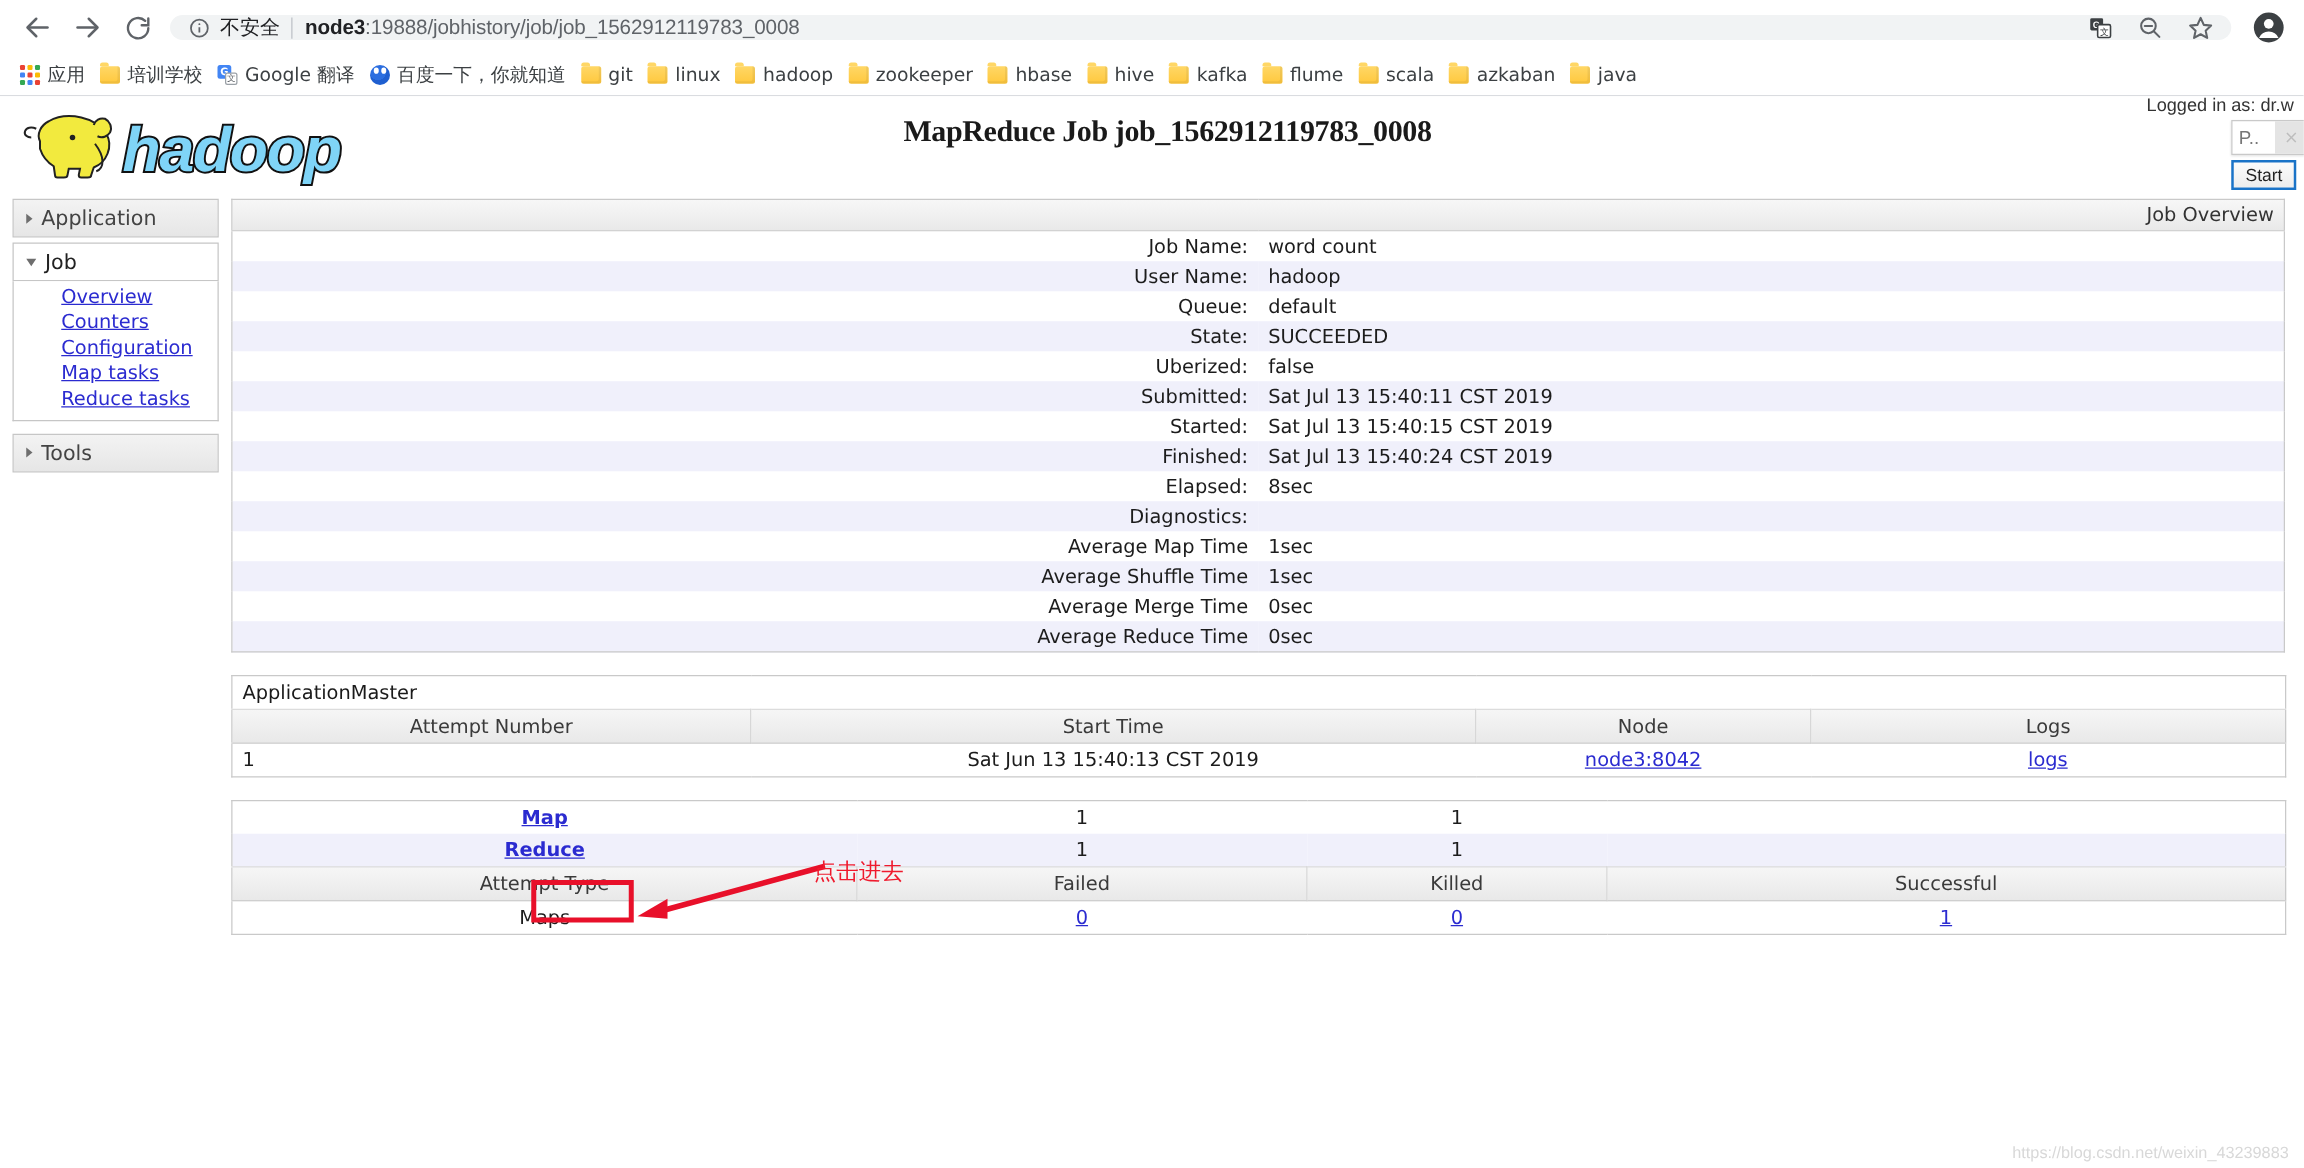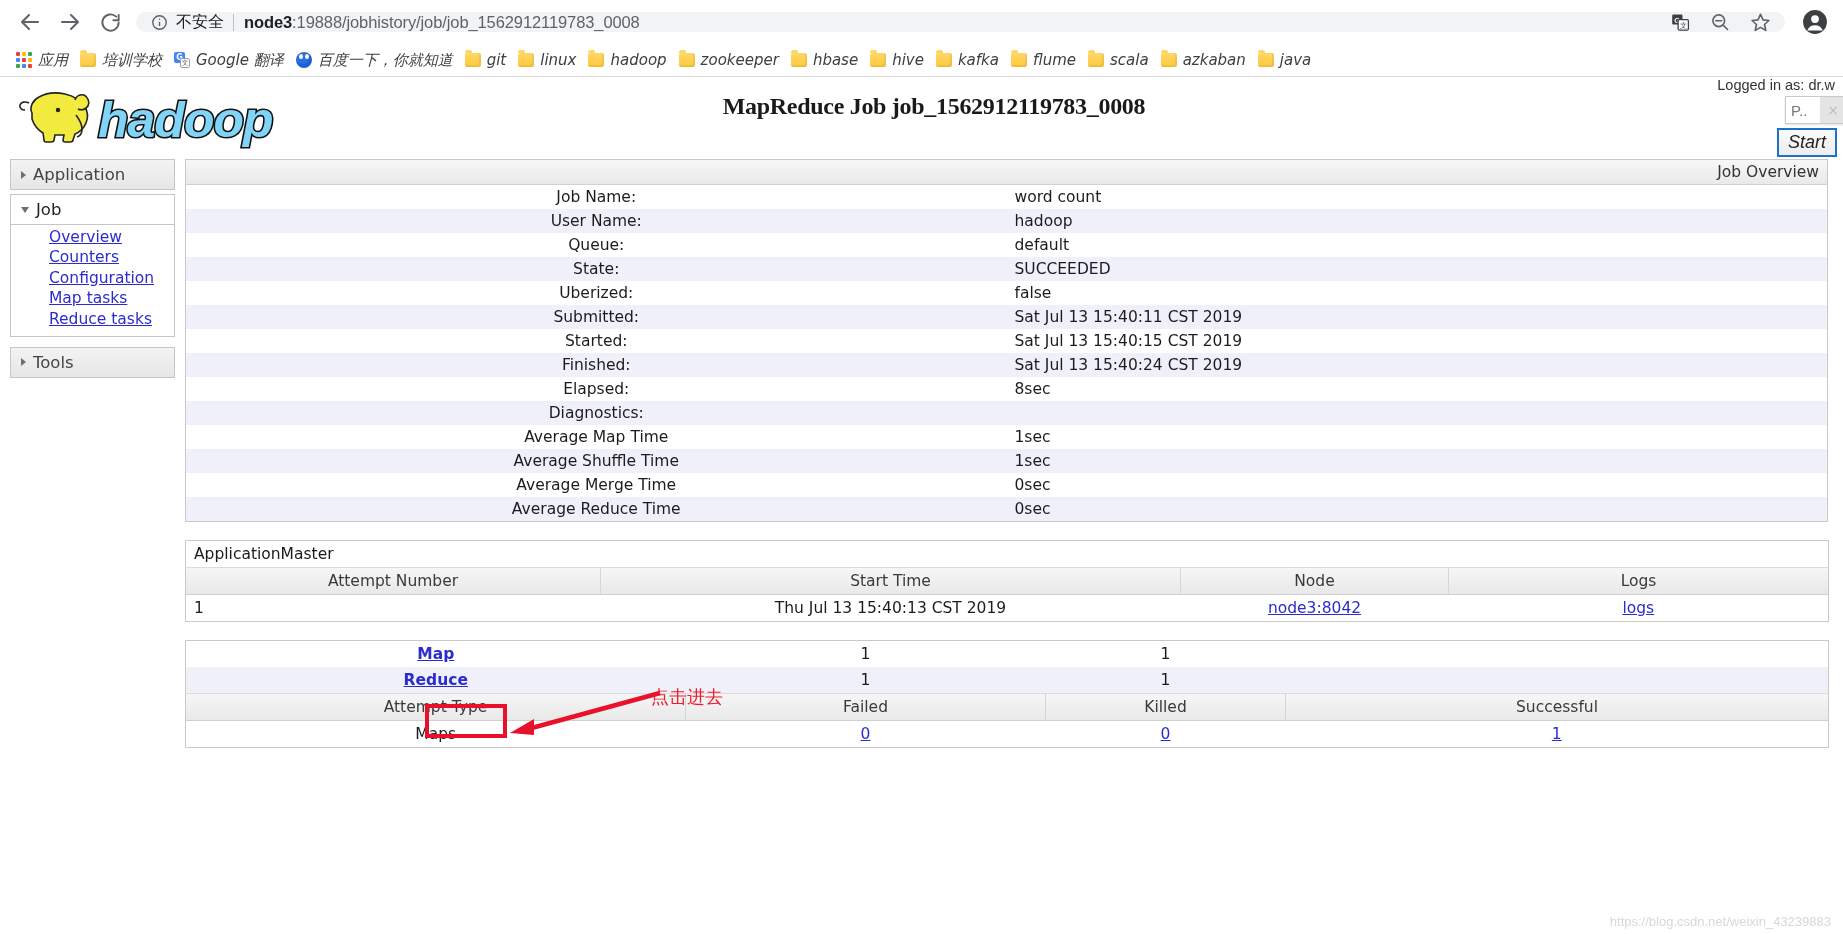--- a/index.html
+++ b/index.html
@@ -95,21 +95,21 @@
     display: inline-flex;
     align-items: center;
     gap: 6px;
     padding: 2px 8px 2px 4px;
     font-size: 15px;
     color: #3c4043;
     border-radius: 4px;
     flex: 0 0 auto;
     font-family: "DejaVu Sans", sans-serif;
   }
-  .bm-label { line-height: 1; font-style: italic; }
+  .bm-label { line-height: 1; }
   .folder-ico {
     width: 16px; height: 14px;
     background: linear-gradient(#ffd766, #ffc83d);
     border-radius: 2px 2px 2px 2px;
     position: relative;
     flex: 0 0 auto;
     box-shadow: inset -2px -2px 0 rgba(0,0,0,0.06);
   }
   .folder-ico::after {
     content:"";
@@ -221,27 +221,26 @@
     background: #e4e4e4;
     color: #bdbdbd;
     font-size: 14px;
     display: flex; align-items: center; justify-content: center;
   }
   .startbtn {
     position: absolute;
     right: 6px; top: 51px;
     min-width: 42px;
     padding: 2px 9px;
-    font-size: 18px;
+    font-size: 14px;
     background: linear-gradient(#fbfbfb,#ededed);
     border: 2px solid #1a73c7;
     color: #222;
     font-family: "Liberation Sans", sans-serif;
     text-align: left;
-    font-style: italic;
   }
 
   .body-wrap {
     position: relative;
     display: flex;
     align-items: flex-start;
     padding: 0 0 0 10px;
   }
 
   
@@ -322,21 +321,21 @@
   }
   .band {
     background: linear-gradient(#f7f7f7, #e9e9e9);
     height: 24px;
     border-bottom: 1px solid #d2d2d2;
   }
   .band td { text-align: right; color: #333; font-size: 15.5px; padding-right: 12px;}
   .ov-row td { height: 22px; }
   .ov-row.alt { background: #f0f0fb; }
   .ov-k {
-    text-align: center;
+    text-align: right;
     font-weight: bold;
     width: 628px;
     padding-right: 7px;
     white-space: nowrap;
   }
   .ov-v { text-align: left; padding-left: 6px; }
 
   
   .tbl-block { margin-top: 18px; }
   table.grid {
@@ -686,21 +685,21 @@
             <td colspan="4">ApplicationMaster</td>
           </tr>
           <tr class="hdrrow">
             <td>Attempt Number</td>
             <td>Start Time</td>
             <td>Node</td>
             <td>Logs</td>
           </tr>
           <tr class="datarow">
             <td class="l">1</td>
-            <td>Thu Jul 13 15:40:13 CST 2019</td>
+            <td>Sat Jun 13 15:40:13 CST 2019</td>
             <td><a class="lnk" href="#">node3:8042</a></td>
             <td><a class="lnk" href="#">logs</a></td>
           </tr>
         </tbody>
           </table>
       </div>
 
       <div class="tbl-block">
         <table class="grid">
           <colgroup>

